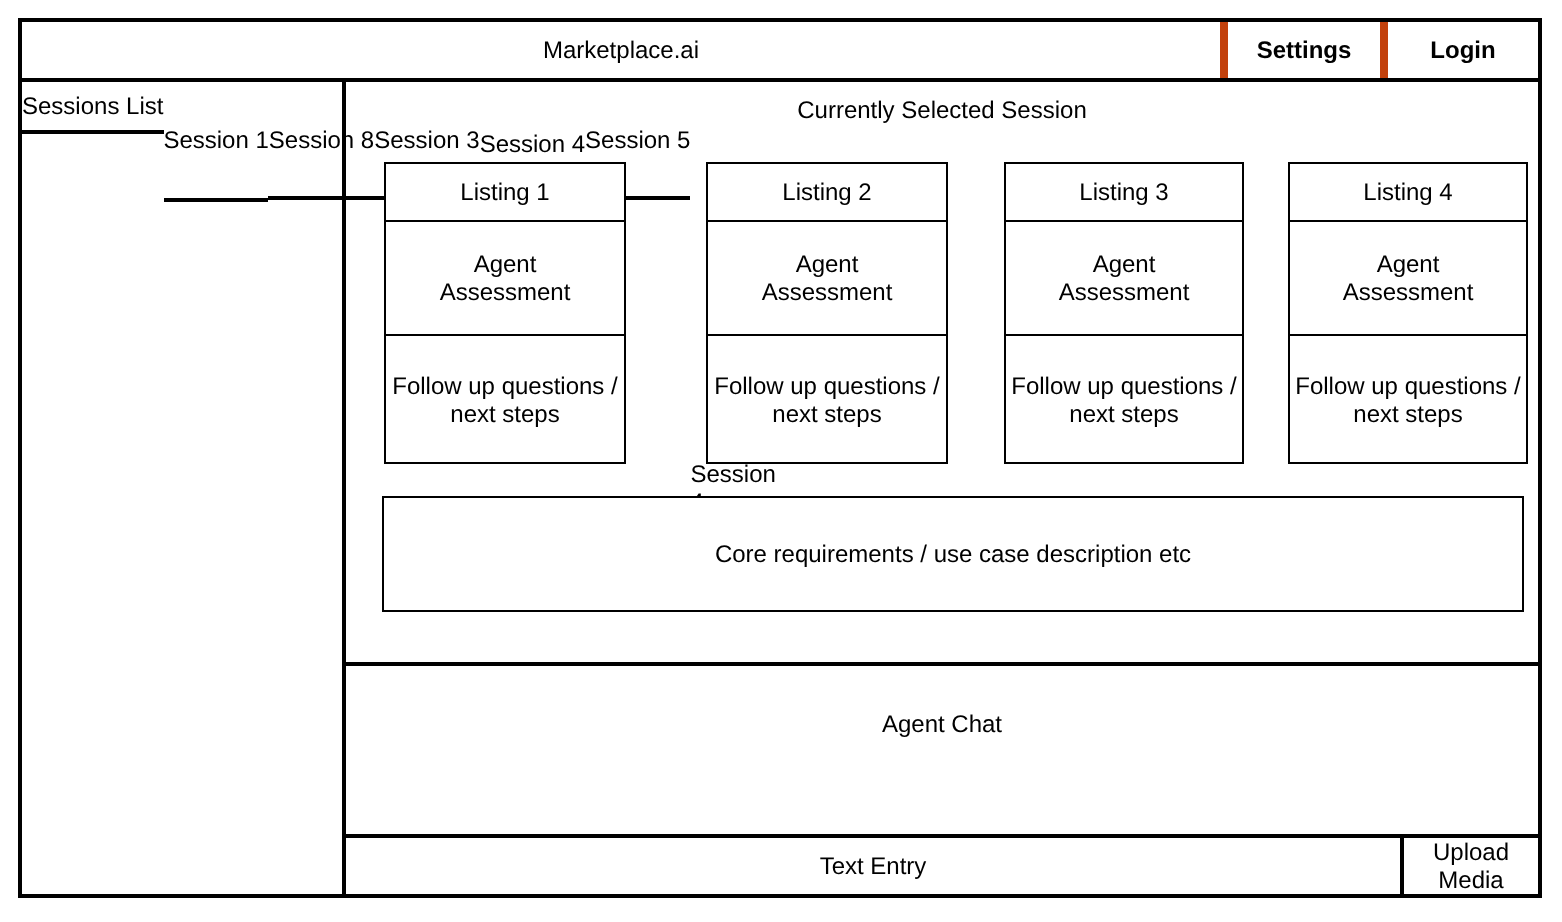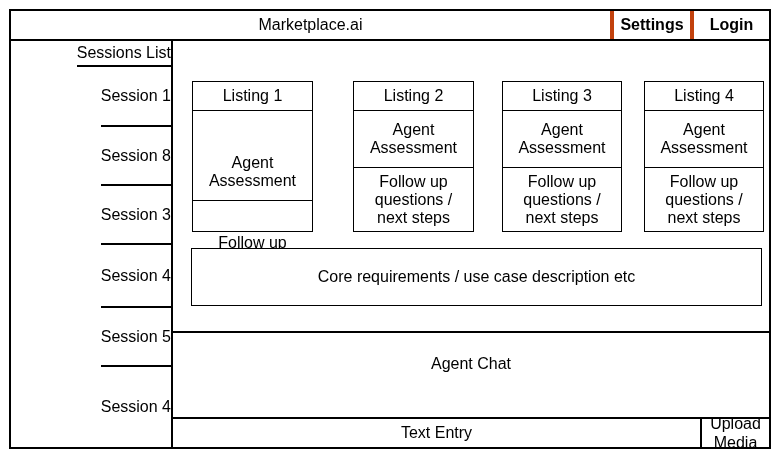--- a/index.html
+++ b/index.html
@@ -6,21 +6,21 @@
     margin: 0;
     padding: 0;
     background: #ffffff;
   }
   .screen {
     position: relative;
     width: 781px;
     height: 461px;
     background: #ffffff;
     font-family: "Liberation Sans", sans-serif;
-    font-size: 16px;
+    font-size: 12px;
     color: #000000;
     overflow: hidden;
   }
   .screen * { box-sizing: border-box; }
 
   .frame {
     position: absolute;
     left: 9px;
     top: 9px;
     width: 762px;
@@ -55,22 +55,21 @@
   .topbar-btn.settings { width: 80px; }
   .topbar-btn.login { width: 79px; }
 
   
   .sidebar {
     position: absolute;
     left: 0; top: 30px; bottom: 0;
     width: 162px;
     border-right: 2px solid #000000;
     display: flex;
-    flex-direction: column;
-    align-items: flex-end;
+    flex-direction: row;
   }
   .sidebar-header {
     height: 26px;
     border-bottom: 2px solid #000000;
     display: flex;
     align-items: center;
     justify-content: center;
     flex: 0 0 auto;
   }
   .session-row {
@@ -104,21 +103,21 @@
   .listing-card {
     position: absolute;
     top: 40px;
     height: 151px;
     border: 1.5px solid #000000;
     display: flex;
     flex-direction: column;
     background: #ffffff;
     cursor: pointer;
   }
-  .card-1 { left: 19px;  width: 121px; gap: 33px; }
+  .card-1 { left: 19px;  width: 121px; }
   .card-2 { left: 180px; width: 121px; }
   .card-3 { left: 329px; width: 120px; }
   .card-4 { left: 471px; width: 120px; }
   .card-title {
     height: 29px;
     border-bottom: 1.5px solid #000000;
     display: flex;
     align-items: center;
     justify-content: center;
     flex: 0 0 auto;
@@ -206,20 +205,21 @@
       <div class="sidebar-header">Sessions List</div>
       <div class="session-row h60">Session 1</div>
       <div class="session-row h59">Session 8</div>
       <div class="session-row h59">Session 3</div>
       <div class="session-row h63">Session 4</div>
       <div class="session-row h59">Session 5</div>
       <div class="session-row last">Session 4</div>
     </div>
 
     <div class="main">
+      <div class="main-header">Currently Selected Session</div>
 
       <div class="listing-card card-1">
         <div class="card-title">Listing 1</div>
         <div class="card-assessment">Agent
 Assessment</div>
         <div class="card-followup">Follow up questions /
 next steps</div>
       </div>
       <div class="listing-card card-2">
         <div class="card-title">Listing 2</div>

